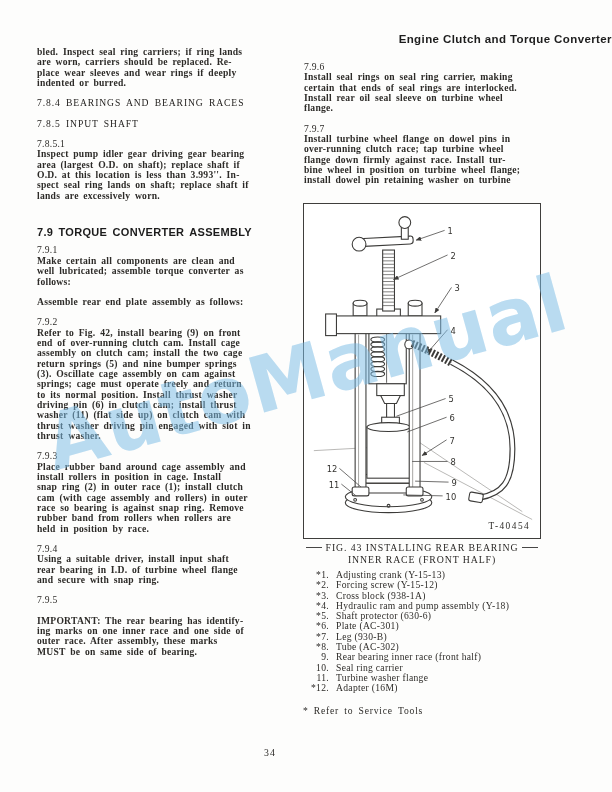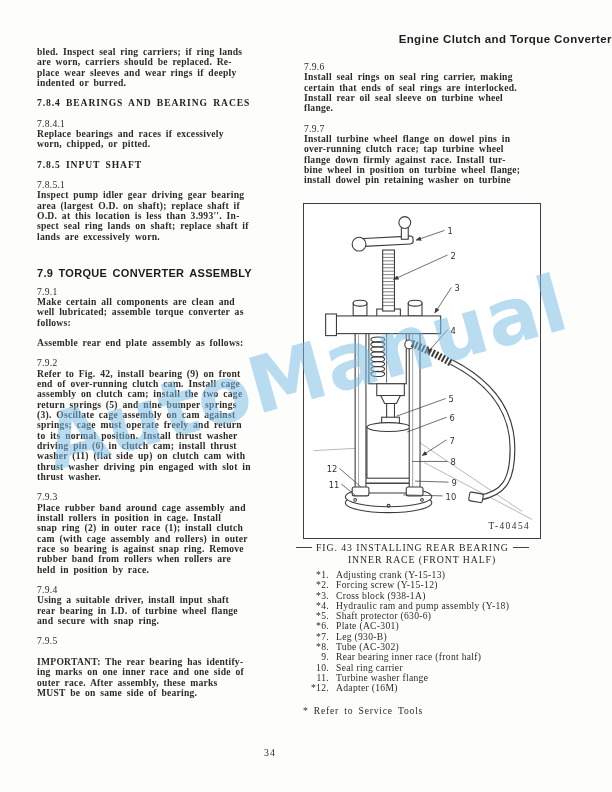--- a/index.html
+++ b/index.html
@@ -14,34 +14,34 @@
     font-size:11.5px; letter-spacing:0.4px; color:#1d1d1d;
   }
   .col { position:absolute; top:47px; font-size:9.6px; line-height:10.35px;
          letter-spacing:0.25px; word-spacing:2px; }
   .col-left  { left:37px;  width:252px; }
   .col-right { left:304px; width:270px; }
   .block { margin:0 0 10px 0; white-space:pre-line;font-weight:bold; }
   .sec { margin:0 0 10px 0; }
   .secnum { display:block; }
   .sectext { margin:0; white-space:pre-line;font-weight:bold; }
-  .h2 { font-size:9.6px; font-weight:bold; letter-spacing:0.9px; margin:0 0 10px 0; color:#242220; }
+  .h2 { font-size:9.6px; font-weight:normal; letter-spacing:0.9px; margin:0 0 10px 0; color:#242220; }
   .h1 { font-family:"Liberation Sans", sans-serif; font-weight:bold;
         font-size:11px; letter-spacing:0.3px; color:#1b1b1b; margin:26px 0 8px 0; }
   .first-right { margin-top:15px; }
   .figure {
     position:absolute; left:303px; top:203px; width:238px; height:336px;
     border:1.4px solid #3f3e3c; background:#fff; box-sizing:border-box;
   }
   .figure svg { display:block; width:100%; height:100%; }
   .caption {
     position:absolute; left:292px; top:542px; width:260px; text-align:center;
     font-size:9.8px; letter-spacing:0.9px; color:#2a2826; line-height:11.5px;
   }
-  .cap-row { display:flex; align-items:center; }
+  .cap-row { display:flex; align-items:center; justify-content:center; }
   .cap-rule { flex:0 0 16px; height:1.2px; background:#474645; margin:0 4px; }
   .parts { position:absolute; left:303px; top:570px; font-size:9.6px;
            letter-spacing:0.3px; color:#2d2b28; }
   .prow { display:flex; height:10.3px; line-height:10.3px; }
   .pnum { width:26px; text-align:right; white-space:pre; }
   .plabel { margin-left:7px; }
   .footnote { position:absolute; left:303px; top:705px; font-size:9.6px;
               letter-spacing:0.8px; word-spacing:2px; }
   .pageno { position:absolute; left:264px; top:747px; font-size:9.8px; letter-spacing:1px; }
   .watermark {
@@ -68,25 +68,20 @@
   <div class="hdr">Engine Clutch and Torque Converter</div>
 
   <div class="watermark">AutoManual</div>
 
   <div class="col col-left">
     <p class="block">bled.  Inspect seal ring carriers; if ring lands
 are worn, carriers should be replaced.  Re-
 place wear sleeves and wear rings if deeply
 indented or burred.</p>
     <div class="h2">7.8.4 BEARINGS AND BEARING RACES</div>
-    <div class="sec">
-      <span class="secnum">7.8.4.1</span>
-      <p class="sectext">Replace bearings and races if excessively
-worn, chipped, or pitted.</p>
-    </div>
     <div class="h2">7.8.5 INPUT SHAFT</div>
     <div class="sec">
       <span class="secnum">7.8.5.1</span>
       <p class="sectext">Inspect pump idler gear driving gear bearing
 area (largest O.D. on shaft); replace shaft if
 O.D. at this location is less than 3.993''.  In-
 spect seal ring lands on shaft; replace shaft if
 lands are excessively worn.</p>
     </div>
     <div class="h1">7.9 TORQUE CONVERTER ASSEMBLY</div>

